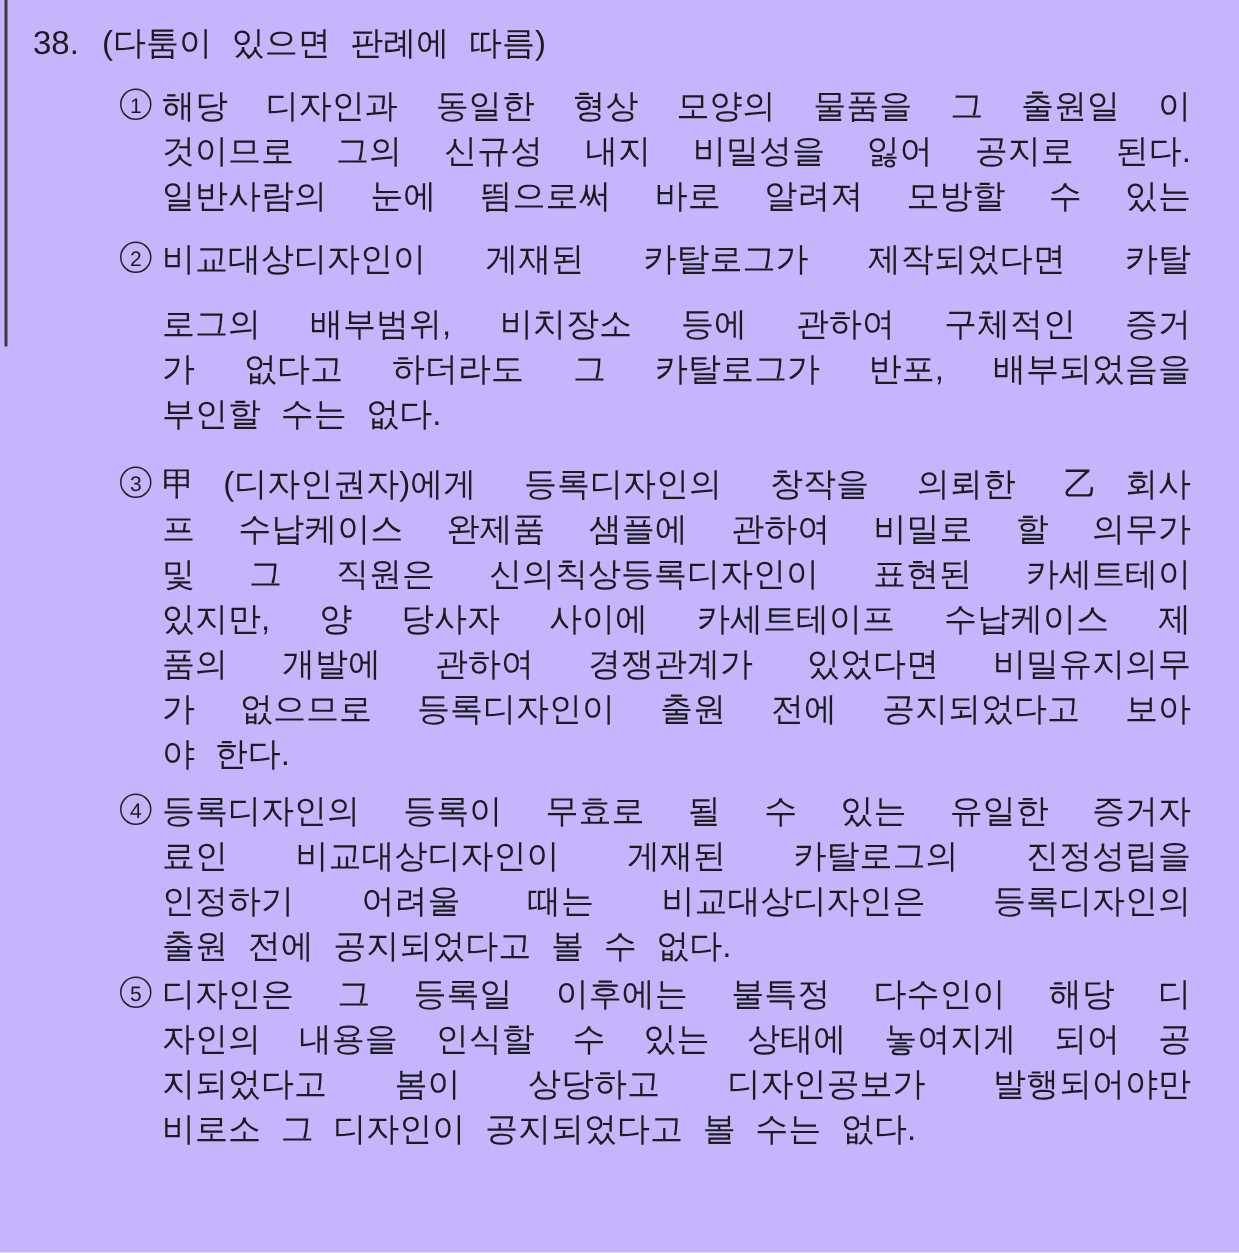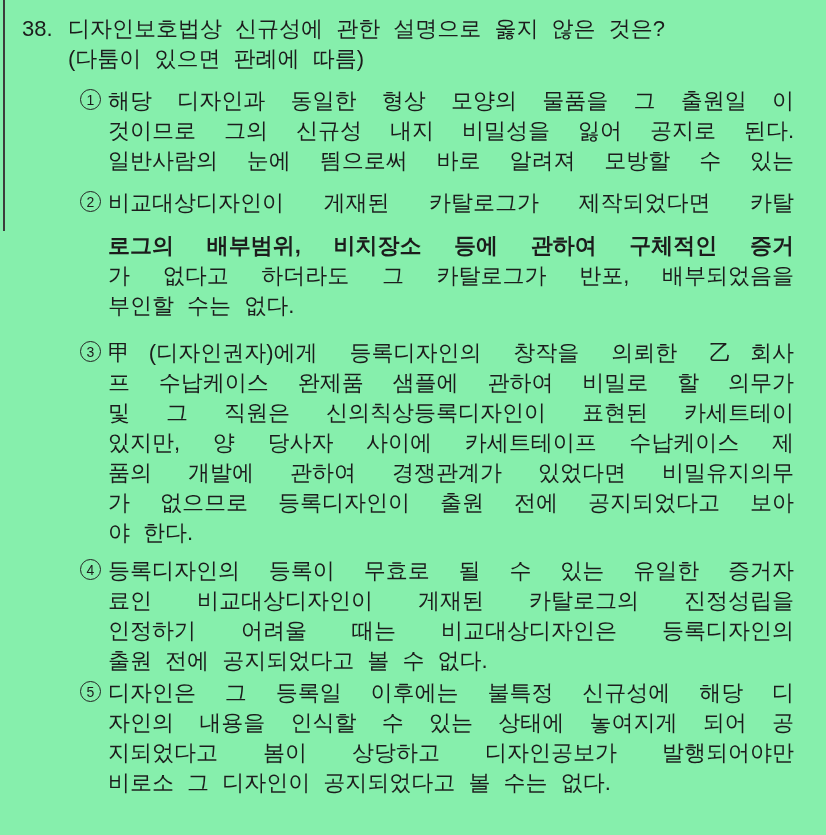--- a/index.html
+++ b/index.html
@@ -4,21 +4,21 @@
 <style>
   html, body {
     margin: 0;
     padding: 0;
     background: #ffffff;
   }
   .page {
     position: relative;
     width: 826px;
     height: 835px;
-    background: #86efac;
+    background: #c4b5fd;
     overflow: hidden;
     font-family: "Liberation Sans", "DejaVu Sans", sans-serif;
     color: #1c1c1c;
   }
   .col-rule {
     position: absolute;
     left: 3px;
     top: 0;
     width: 2px;
     height: 231px;
@@ -80,33 +80,31 @@
     line-height: 1;
     word-spacing: 0;
   }
   .choice-lines {
     flex: 1;
     padding-right: 32px;
     min-width: 0;
   }
   .gap-above {
     margin-top: 13px;
-    font-weight: bold;
   }
 </style>
 </head>
 <body>
 
 <div class="page">
   <div class="col-rule"></div>
 
   <div class="q-header">
     <div class="q-num">38.</div>
     <div class="q-title">
-      <div class="line">디자인보호법상 신규성에 관한 설명으로 옳지 않은 것은?</div>
       <div class="line">(다툼이 있으면 판례에 따름)</div>
     </div>
   </div>
 
   <div class="choice choice-1">
     <div class="marker-col">
       <div class="marker">1</div>
     </div>
     <div class="choice-lines">
       <div class="line just">해당 디자인과 동일한 형상 모양의 물품을 그 출원일 이</div>
@@ -152,19 +150,19 @@
       <div class="line just">인정하기 어려울 때는 비교대상디자인은 등록디자인의</div>
       <div class="line">출원 전에 공지되었다고 볼 수 없다.</div>
     </div>
   </div>
 
   <div class="choice choice-5">
     <div class="marker-col">
       <div class="marker">5</div>
     </div>
     <div class="choice-lines">
-      <div class="line just">디자인은 그 등록일 이후에는 불특정 신규성에 해당 디</div>
+      <div class="line just">디자인은 그 등록일 이후에는 불특정 다수인이 해당 디</div>
       <div class="line just">자인의 내용을 인식할 수 있는 상태에 놓여지게 되어 공</div>
       <div class="line just">지되었다고 봄이 상당하고 디자인공보가 발행되어야만</div>
       <div class="line">비로소 그 디자인이 공지되었다고 볼 수는 없다.</div>
     </div>
   </div>
 </div>
 
 </body></html>

